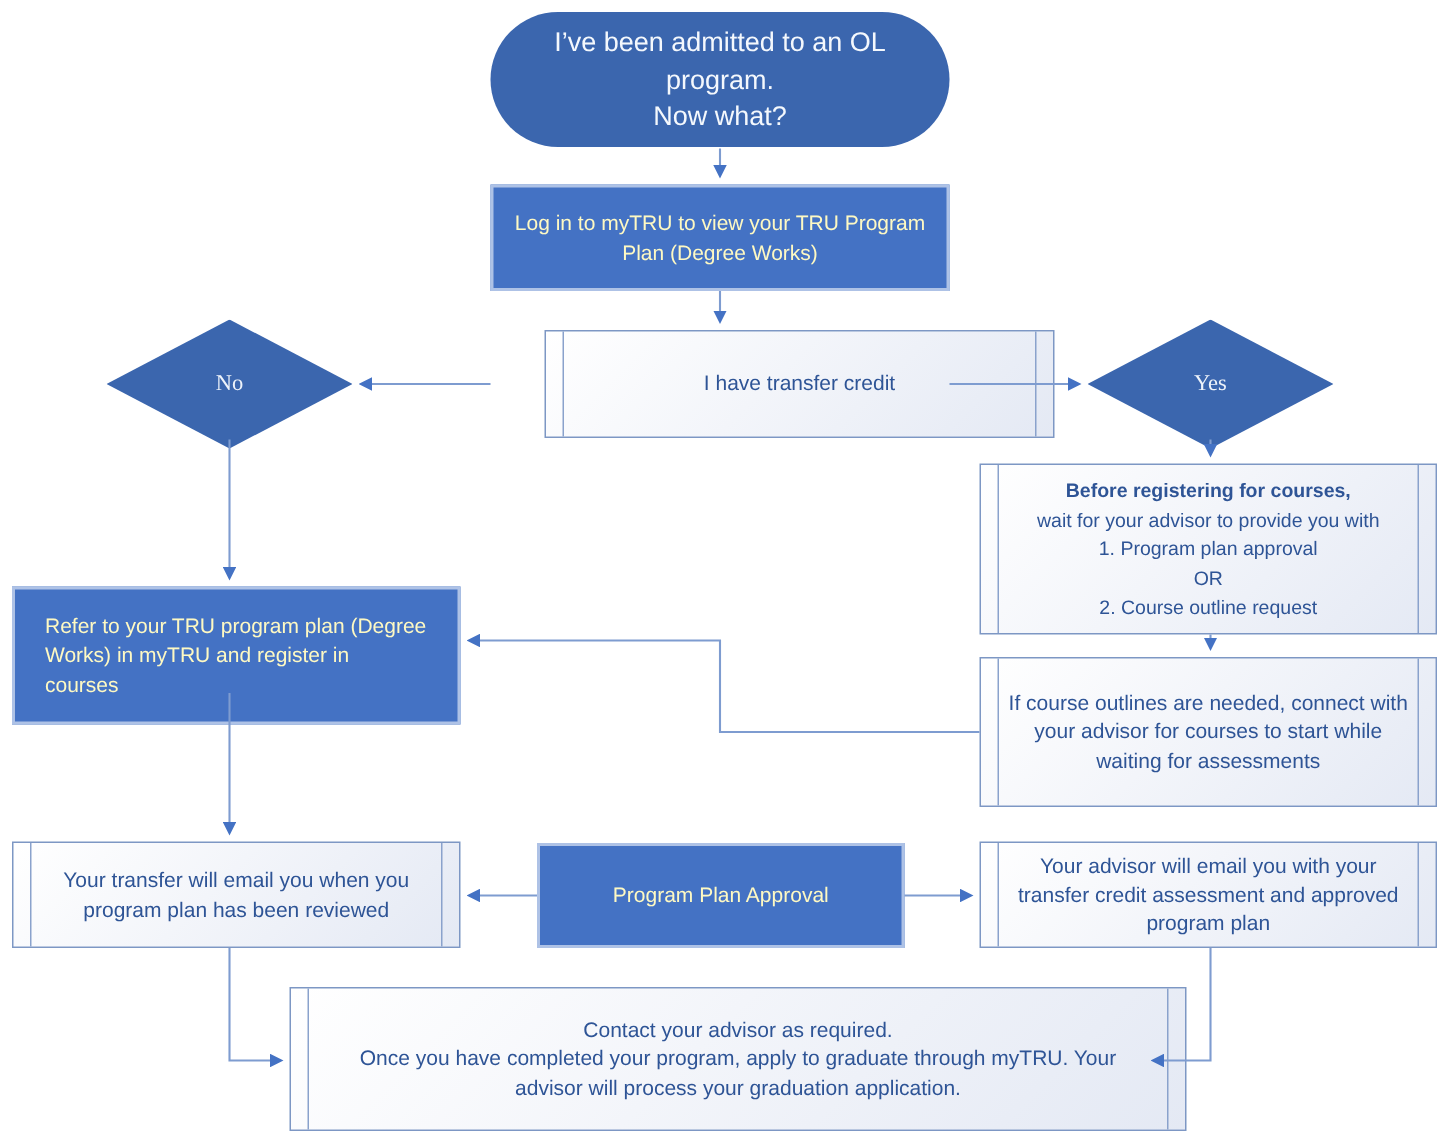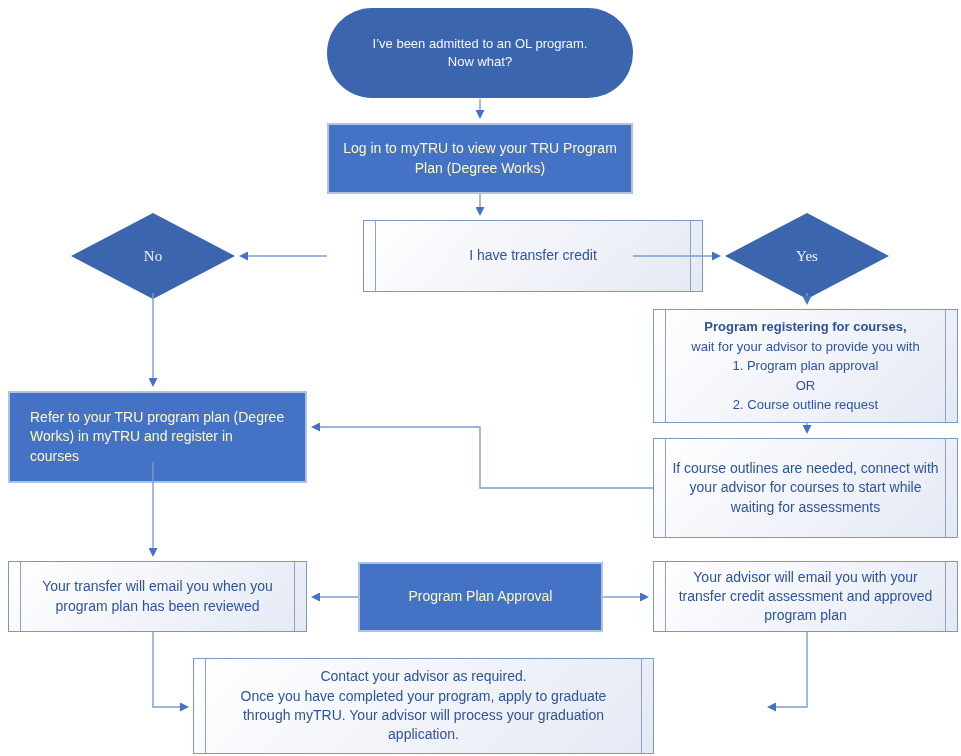--- a/index.html
+++ b/index.html
@@ -23,21 +23,21 @@
     justify-content: center;
     text-align: center;
     font-size: 14px;
     line-height: 1.38;
   }
   
   .stadium {
     background: #3B66AE;
     color: #f4f8fd;
     border-radius: 46px;
-    font-size: 13px;
+    font-size: 18px;
   }
   
   .bluebox {
     background: #4472C4;
     border: 2px solid #AEC2E6;
     color: #fef9c3;
   }
   
   .lightbox {
     background: linear-gradient(135deg, #ffffff 0%, #f3f5fa 45%, #e4e9f4 100%);
@@ -104,21 +104,21 @@
   <div class="shape diamond" style="left:71px; top:213px; width:164px; height:86px;">
     <div class="txt">No</div>
   </div>
 
   <div class="shape diamond" style="left:725px; top:213px; width:164px; height:86px;">
     <div class="txt">Yes</div>
   </div>
 
   <div class="shape lightbox small" style="left:653px; top:309px; width:305px; height:114px;">
     <div class="txt">
-      <div class="bold-line">Program registering for courses,</div>
+      <div class="bold-line">Before registering for courses,</div>
       <div>wait for your advisor to provide you with</div>
       <div>1. Program plan approval</div>
       <div>OR</div>
       <div>2. Course outline request</div>
     </div>
   </div>
 
   <div class="shape lightbox" style="left:653px; top:438px; width:305px; height:100px;">
     <div class="txt">If course outlines are needed, connect with your advisor for courses to start while waiting for assessments</div>
   </div>
@@ -132,21 +132,21 @@
   </div>
 
   <div class="shape bluebox" style="left:358px; top:562px; width:245px; height:70px;">
     <div class="txt">Program Plan Approval</div>
   </div>
 
   <div class="shape lightbox" style="left:653px; top:561px; width:305px; height:71px;">
     <div class="txt">Your advisor will email you with your transfer credit assessment and approved program plan</div>
   </div>
 
-  <div class="shape lightbox" style="left:193px; top:658px; width:461px; height:96px;">
+  <div class="shape lightbox" style="left:193px; top:658px; width:598px; height:96px;">
     <div class="txt" style="padding:0 35px;">
       <div>Contact your advisor as required.</div>
       <div>Once you have completed your program, apply to graduate through myTRU. Your advisor will process your graduation application.</div>
     </div>
   </div>
 
   <svg class="connectors" width="961" height="756" viewBox="0 0 961 756">
     <defs>
       <marker id="arrow" markerWidth="9" markerHeight="9" refX="7" refY="4.5" orient="auto" markerUnits="userSpaceOnUse">
         <path d="M0,0 L9,4.5 L0,9 Z" fill="#4472C4"></path>

